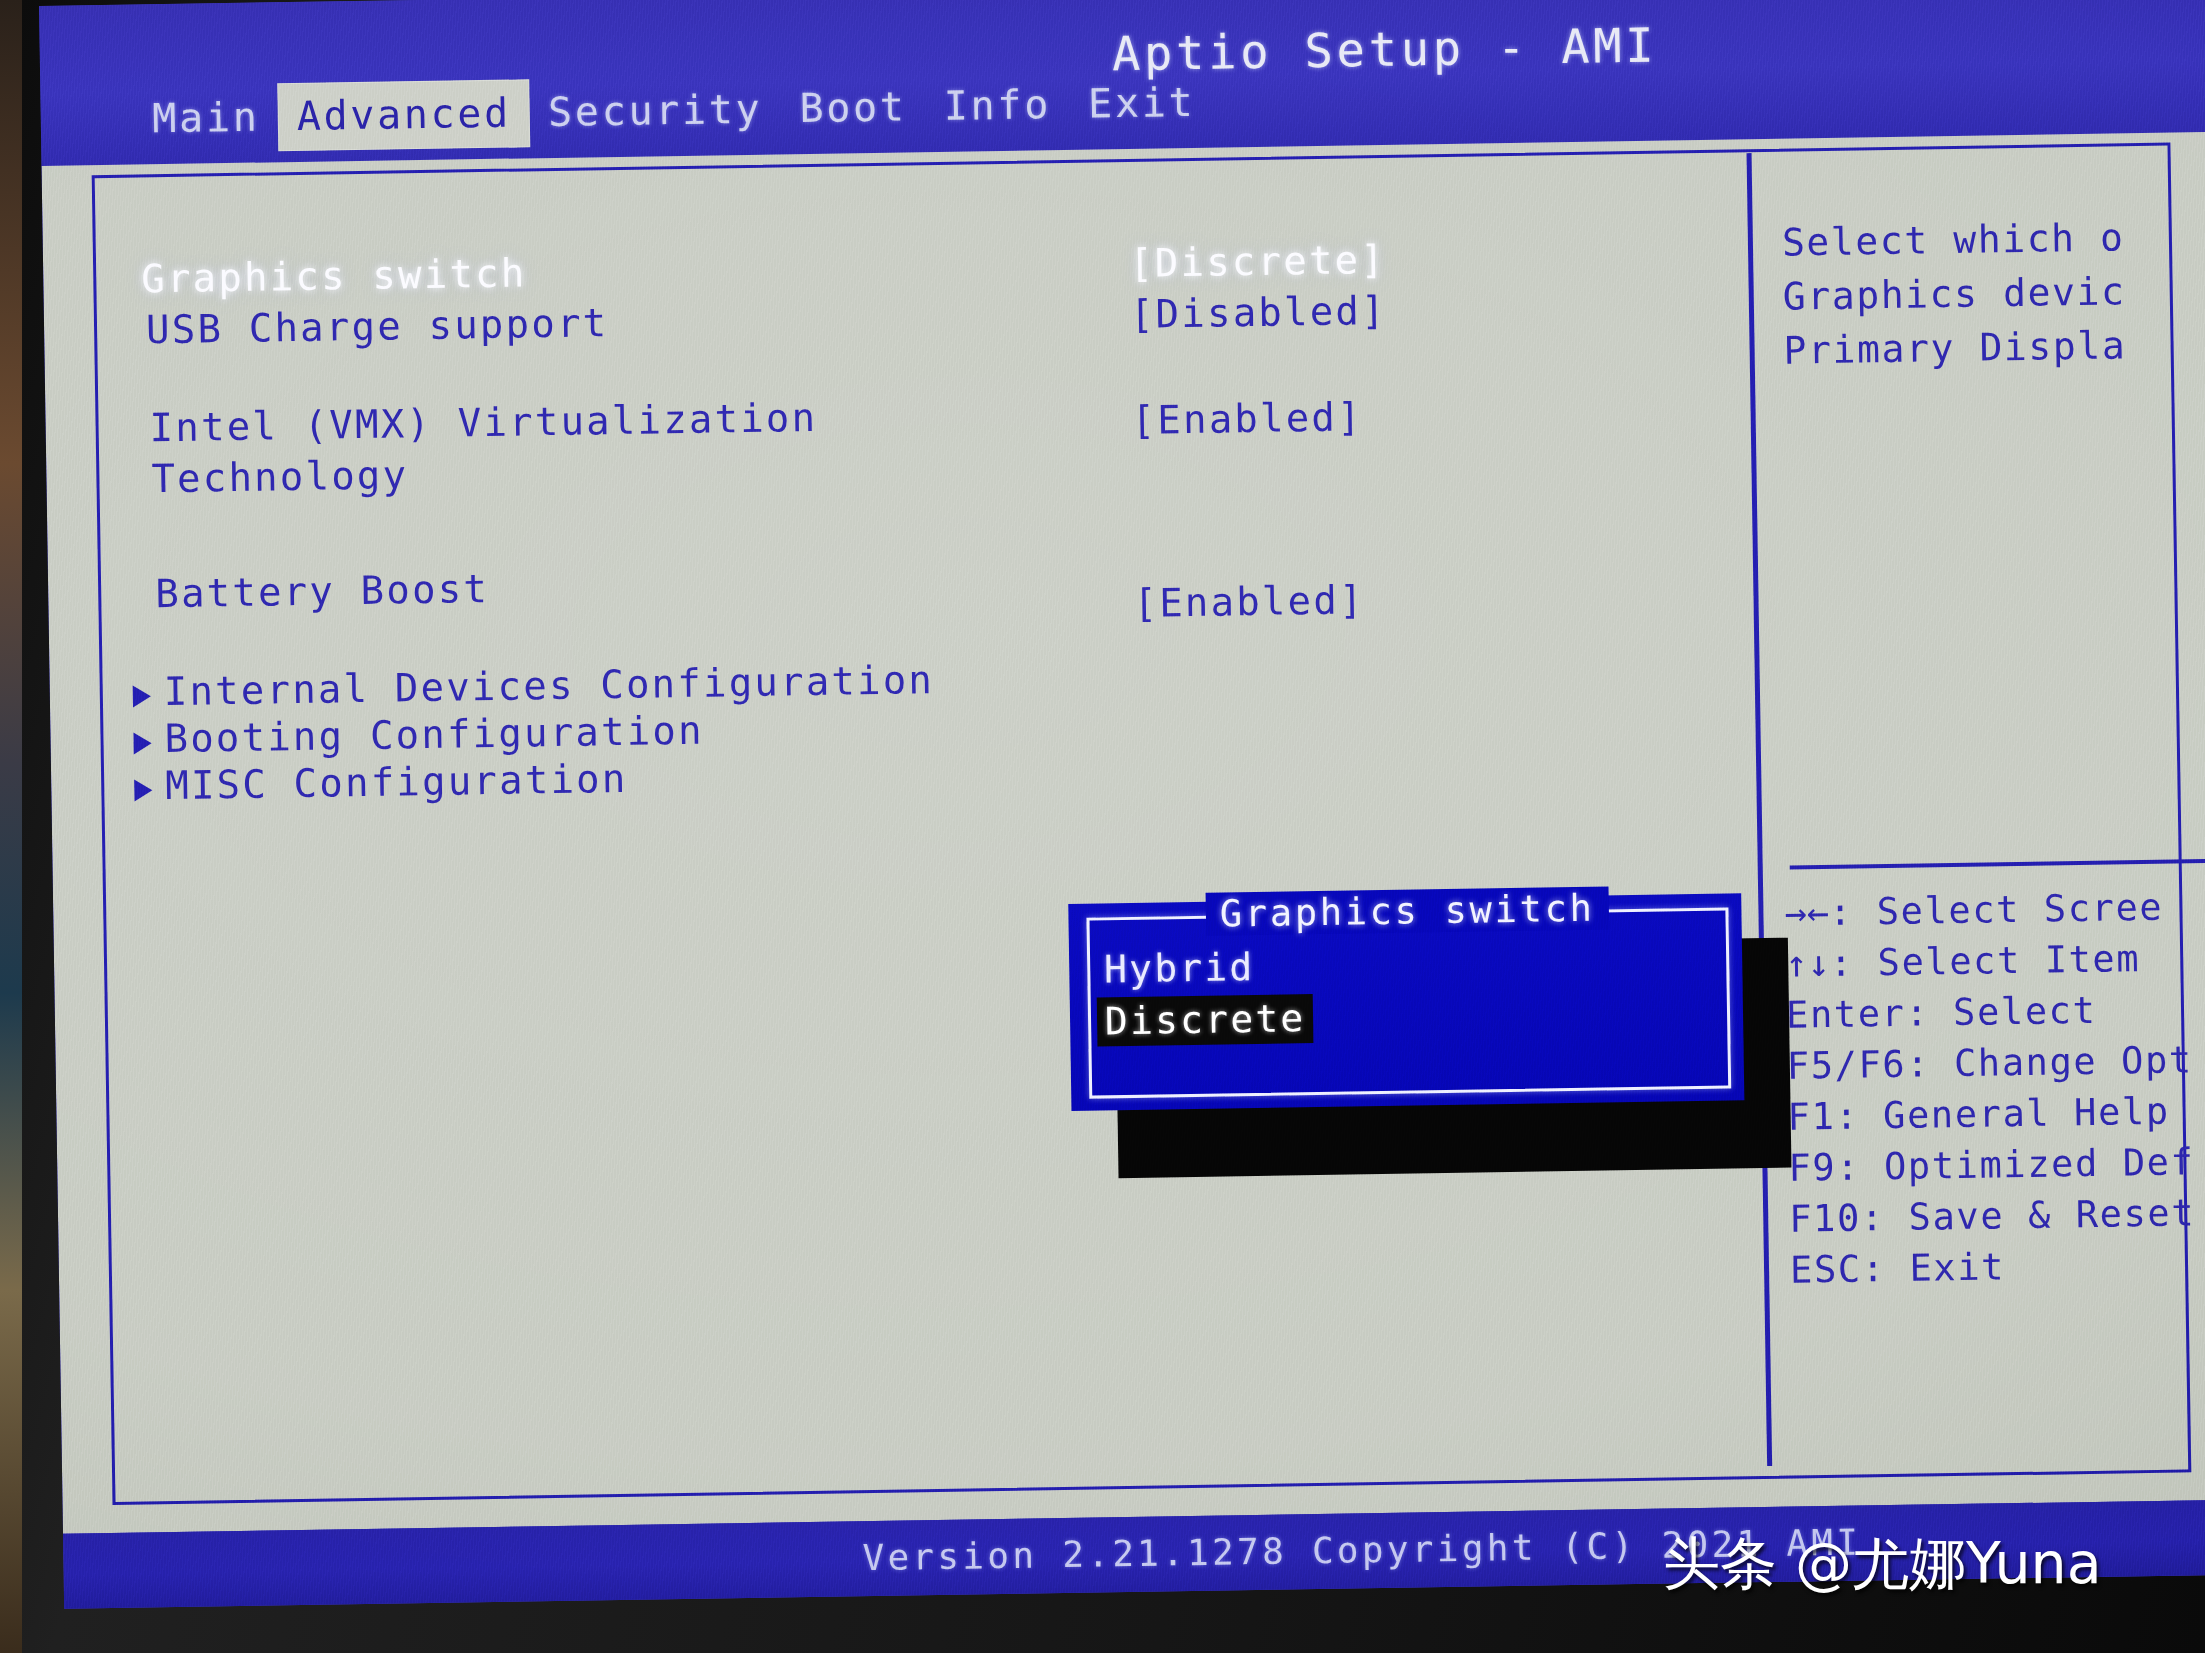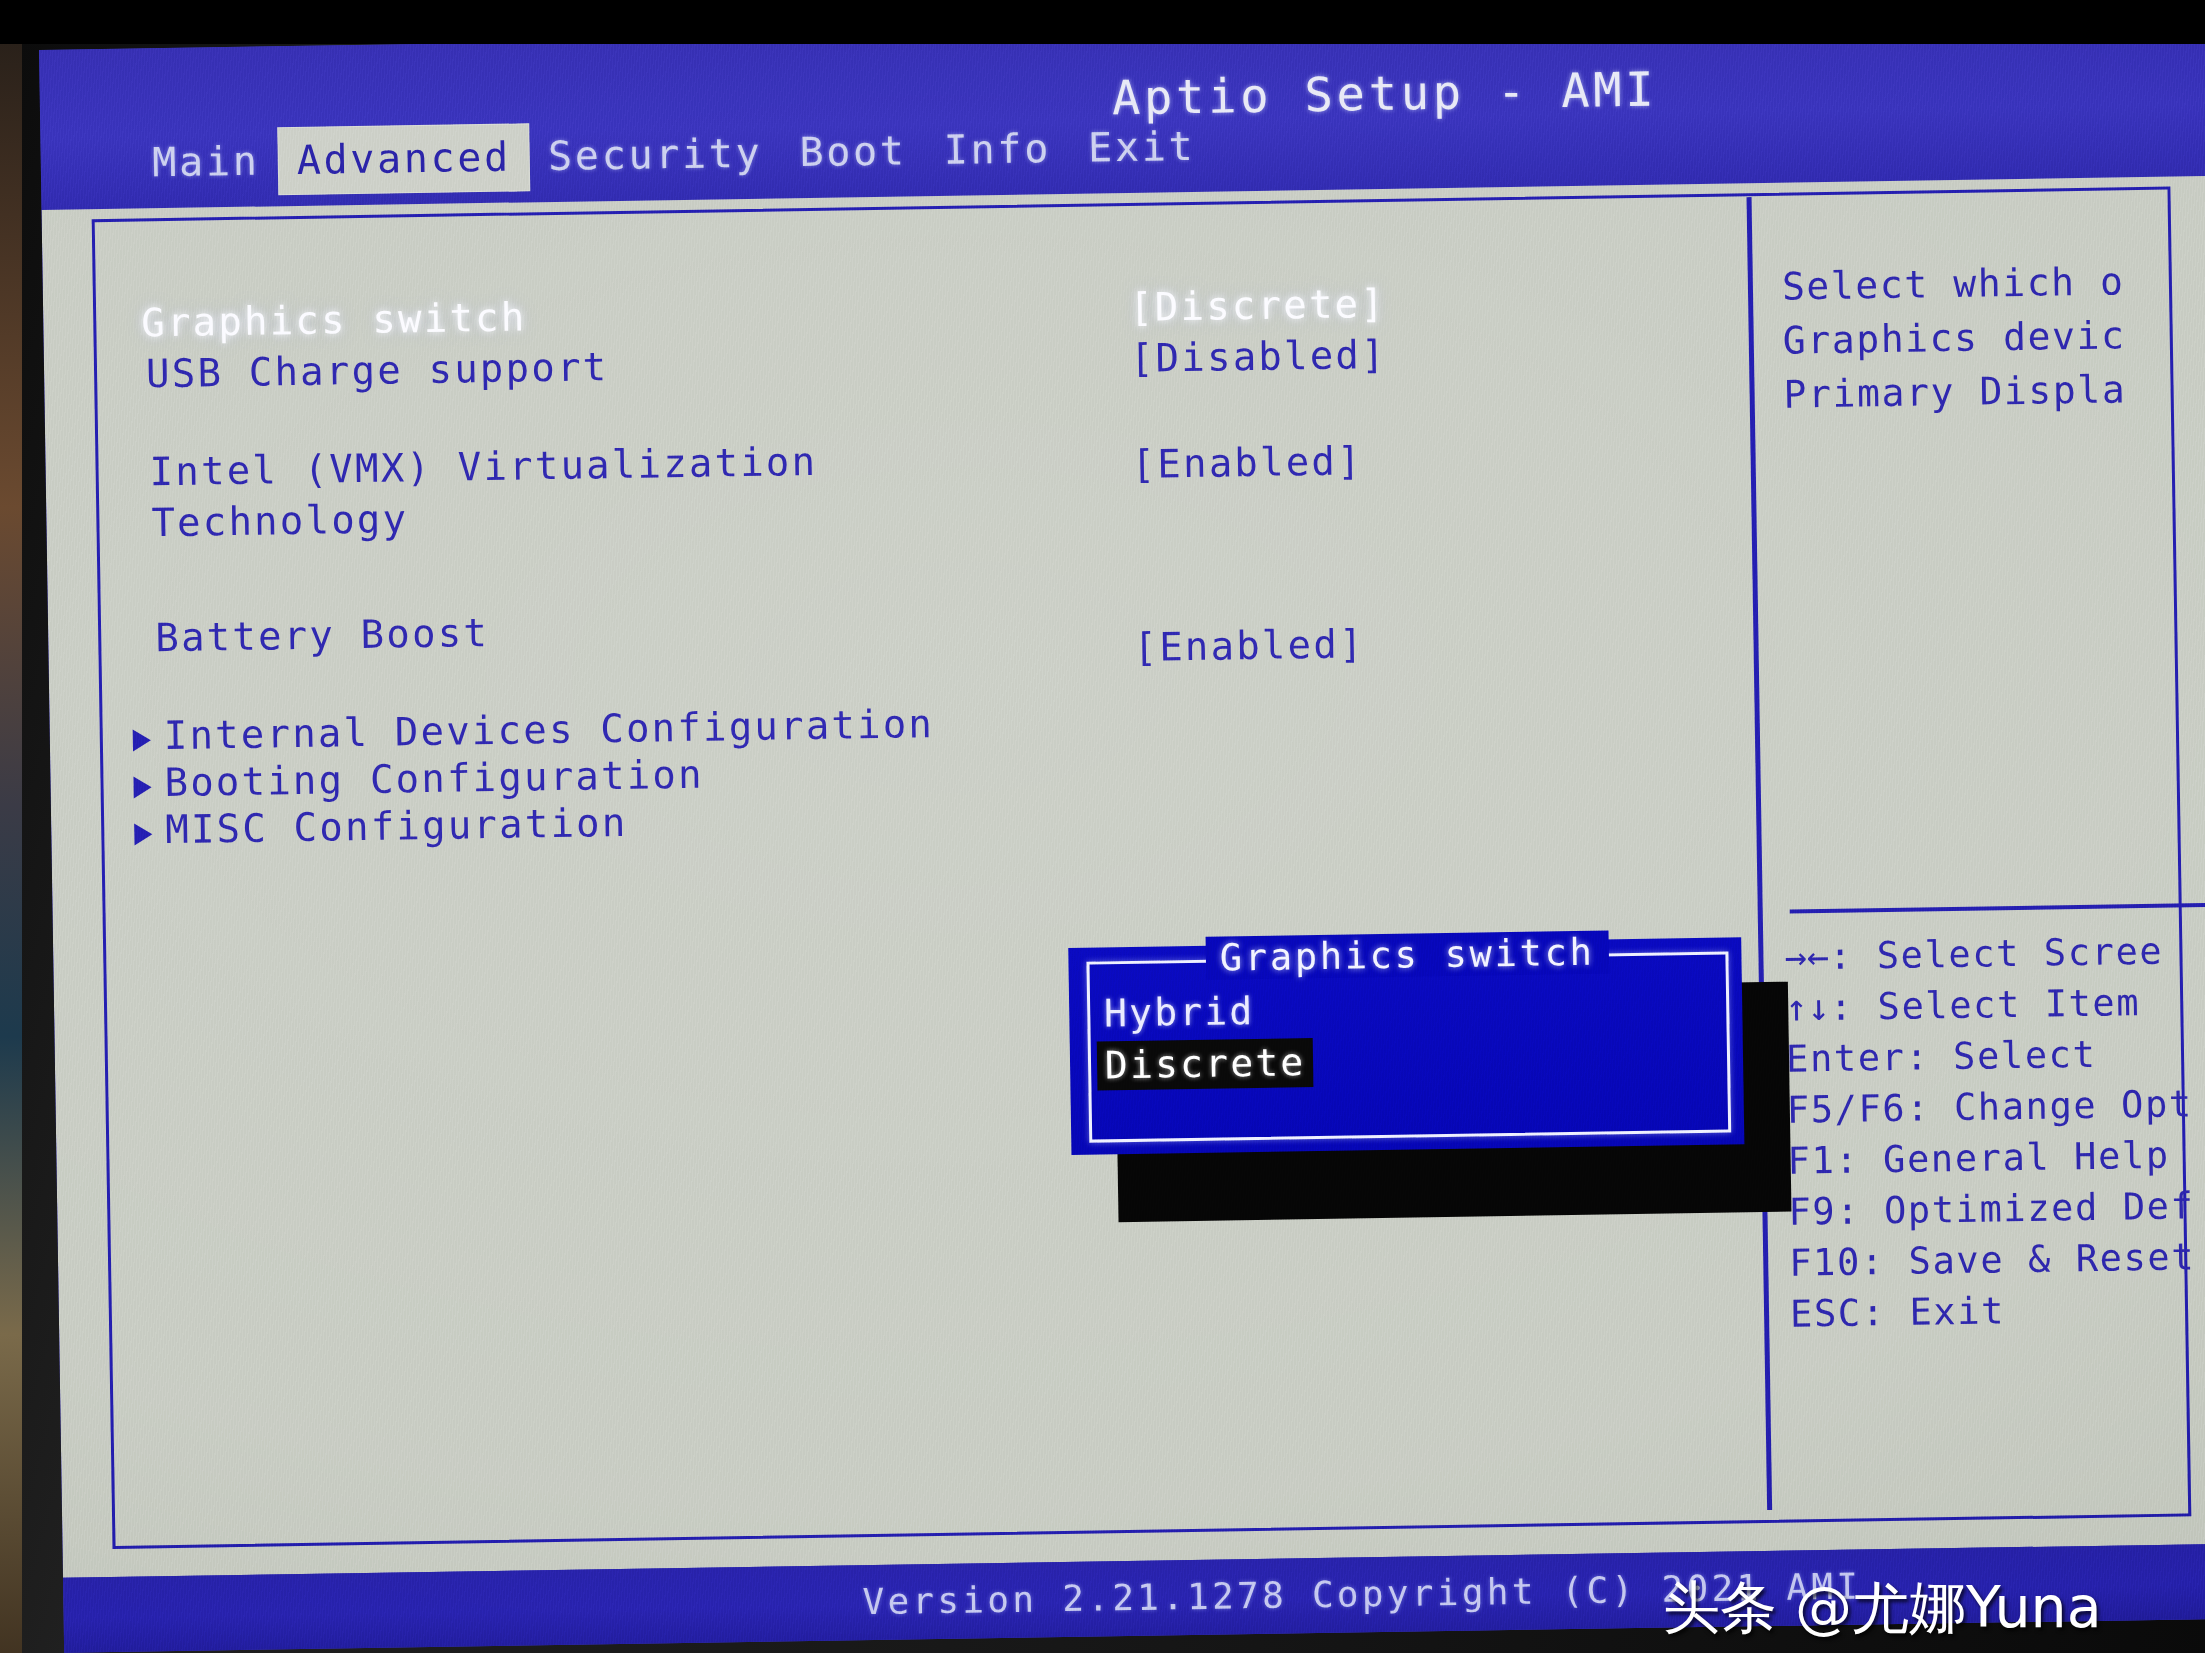--- a/index.html
+++ b/index.html
@@ -1,20 +1,20 @@
 <!DOCTYPE html>
 <html style="font-size:8.8px"><head>
 <meta charset="utf-8">
 <style>
   html,body{margin:0;padding:0;background:#000;}
   body{width:2205px;height:1654px;overflow:hidden;
        font-family:"DejaVu Sans Mono","Liberation Mono",monospace;}
 
   
-  #photo{position:absolute;inset:0;background:#d946ef;overflow:hidden;margin-top:44px;}
+  #photo{position:absolute;inset:0;background:#d946ef;overflow:hidden;}
   .room-left{position:absolute;left:0;top:0;width:82px;height:1654px;
              background:linear-gradient(180deg,#2a211a 0%,#6b4a30 28%,#3b3b46 46%,
                         #1d3a4d 60%,#7a6a4a 78%,#3a2c1c 100%);}
   .bezel{position:absolute;left:22px;top:0;width:2183px;height:1654px;
          background:linear-gradient(105deg,#0c0c0c 0%,#202020 18%,#161616 60%,#0a0a0a 100%);}
 
   
   #screen{position:absolute;left:39px;top:5.5px;width:2166px;height:1603px;
           transform:rotate(-0.9deg);transform-origin:0 0;overflow:hidden;
           background:#3b35bb;}

